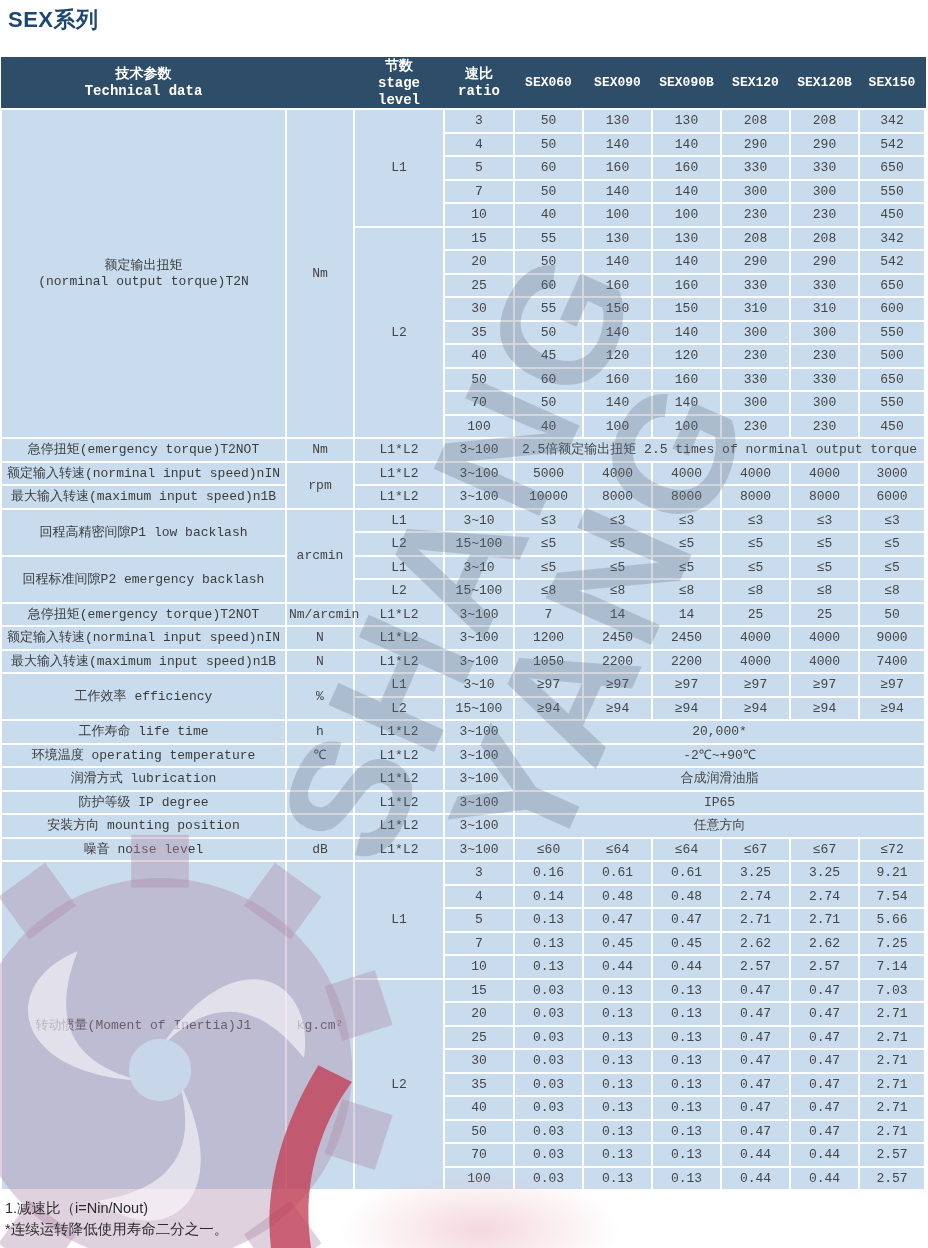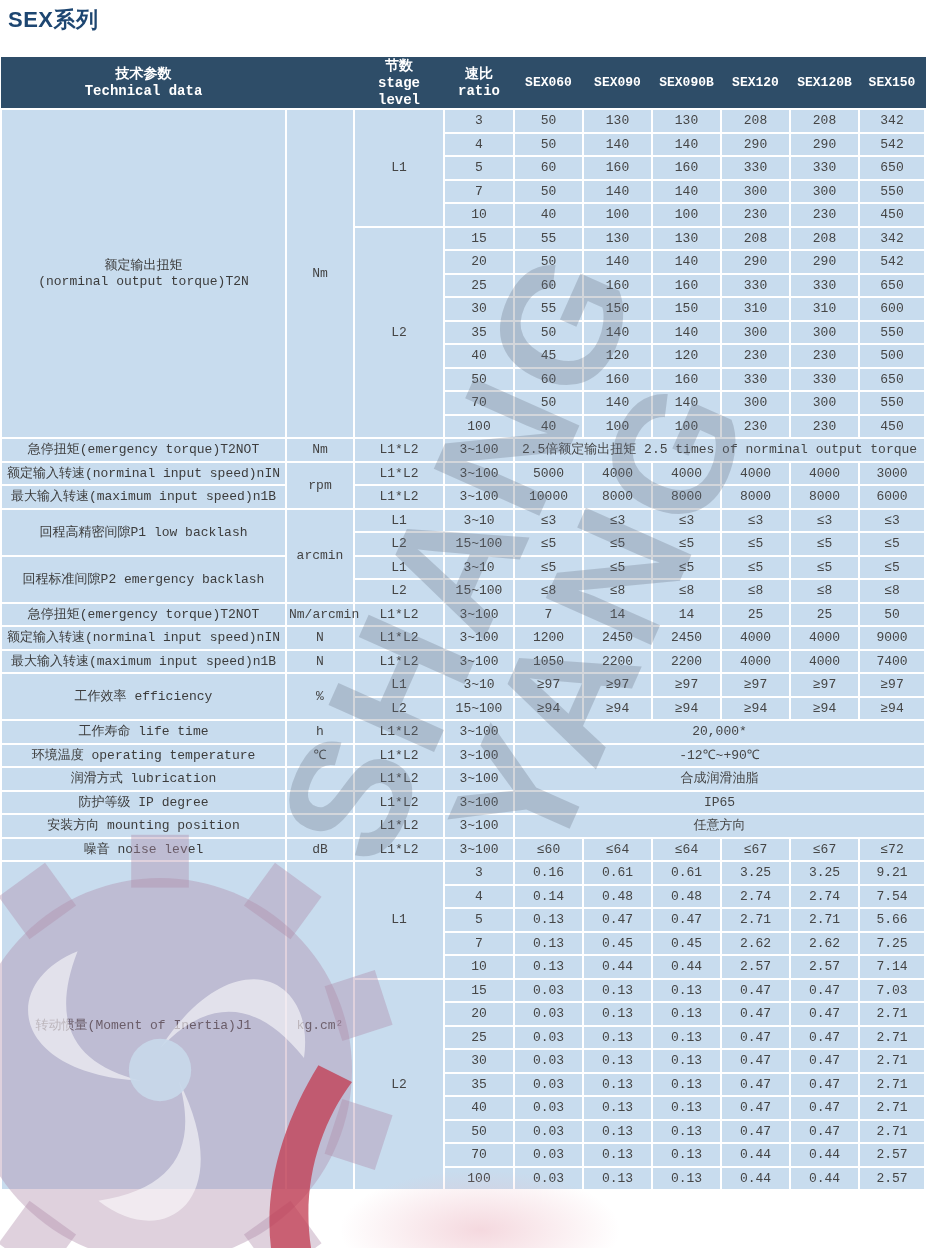--- a/index.html
+++ b/index.html
@@ -334,21 +334,21 @@
           <td class="unit-cell">h</td>
           <td class="stage-cell">L1*L2</td>
           <td class="ratio-cell">3~100</td>
           <td colspan="6" class="merged-value-cell">20,000*</td>
         </tr>
         <tr>
           <td class="param-cell">环境温度 operating temperature</td>
           <td class="unit-cell">℃</td>
           <td class="stage-cell">L1*L2</td>
           <td class="ratio-cell">3~100</td>
-          <td colspan="6" class="merged-value-cell">-12℃~+90℃</td>
+          <td colspan="6" class="merged-value-cell">-2℃~+90℃</td>
         </tr>
         <tr>
           <td class="param-cell">润滑方式 lubrication</td>
           <td class="unit-cell"></td>
           <td class="stage-cell">L1*L2</td>
           <td class="ratio-cell">3~100</td>
           <td colspan="6" class="merged-value-cell">合成润滑油脂</td>
         </tr>
         <tr>
           <td class="param-cell">防护等级 IP degree</td>
@@ -534,14 +534,18 @@
           <path d="M0,-18 C60,-110 130,-80 120,-10 C80,-60 40,-60 0,-18 Z" transform="rotate(120)"></path>
           <path d="M0,-18 C60,-110 130,-80 120,-10 C80,-60 40,-60 0,-18 Z" transform="rotate(240)"></path>
         </g>
         <circle r="26" fill="rgba(200,216,234,0.9)"></circle>
       </g>
       <path d="M332,196 C300,248 282,310 296,368 L330,368 C314,308 330,250 360,210 Z" fill="rgba(194,57,79,0.75)"></path>
     </svg>
     <div class="wm-blob"></div>
   </div>
 
+  <div class="footnotes">
+    <div>1.减速比（i=Nin/Nout)</div>
+    <div>*连续运转降低使用寿命二分之一。</div>
+  </div>
 
 </div>
 
 </body></html>

